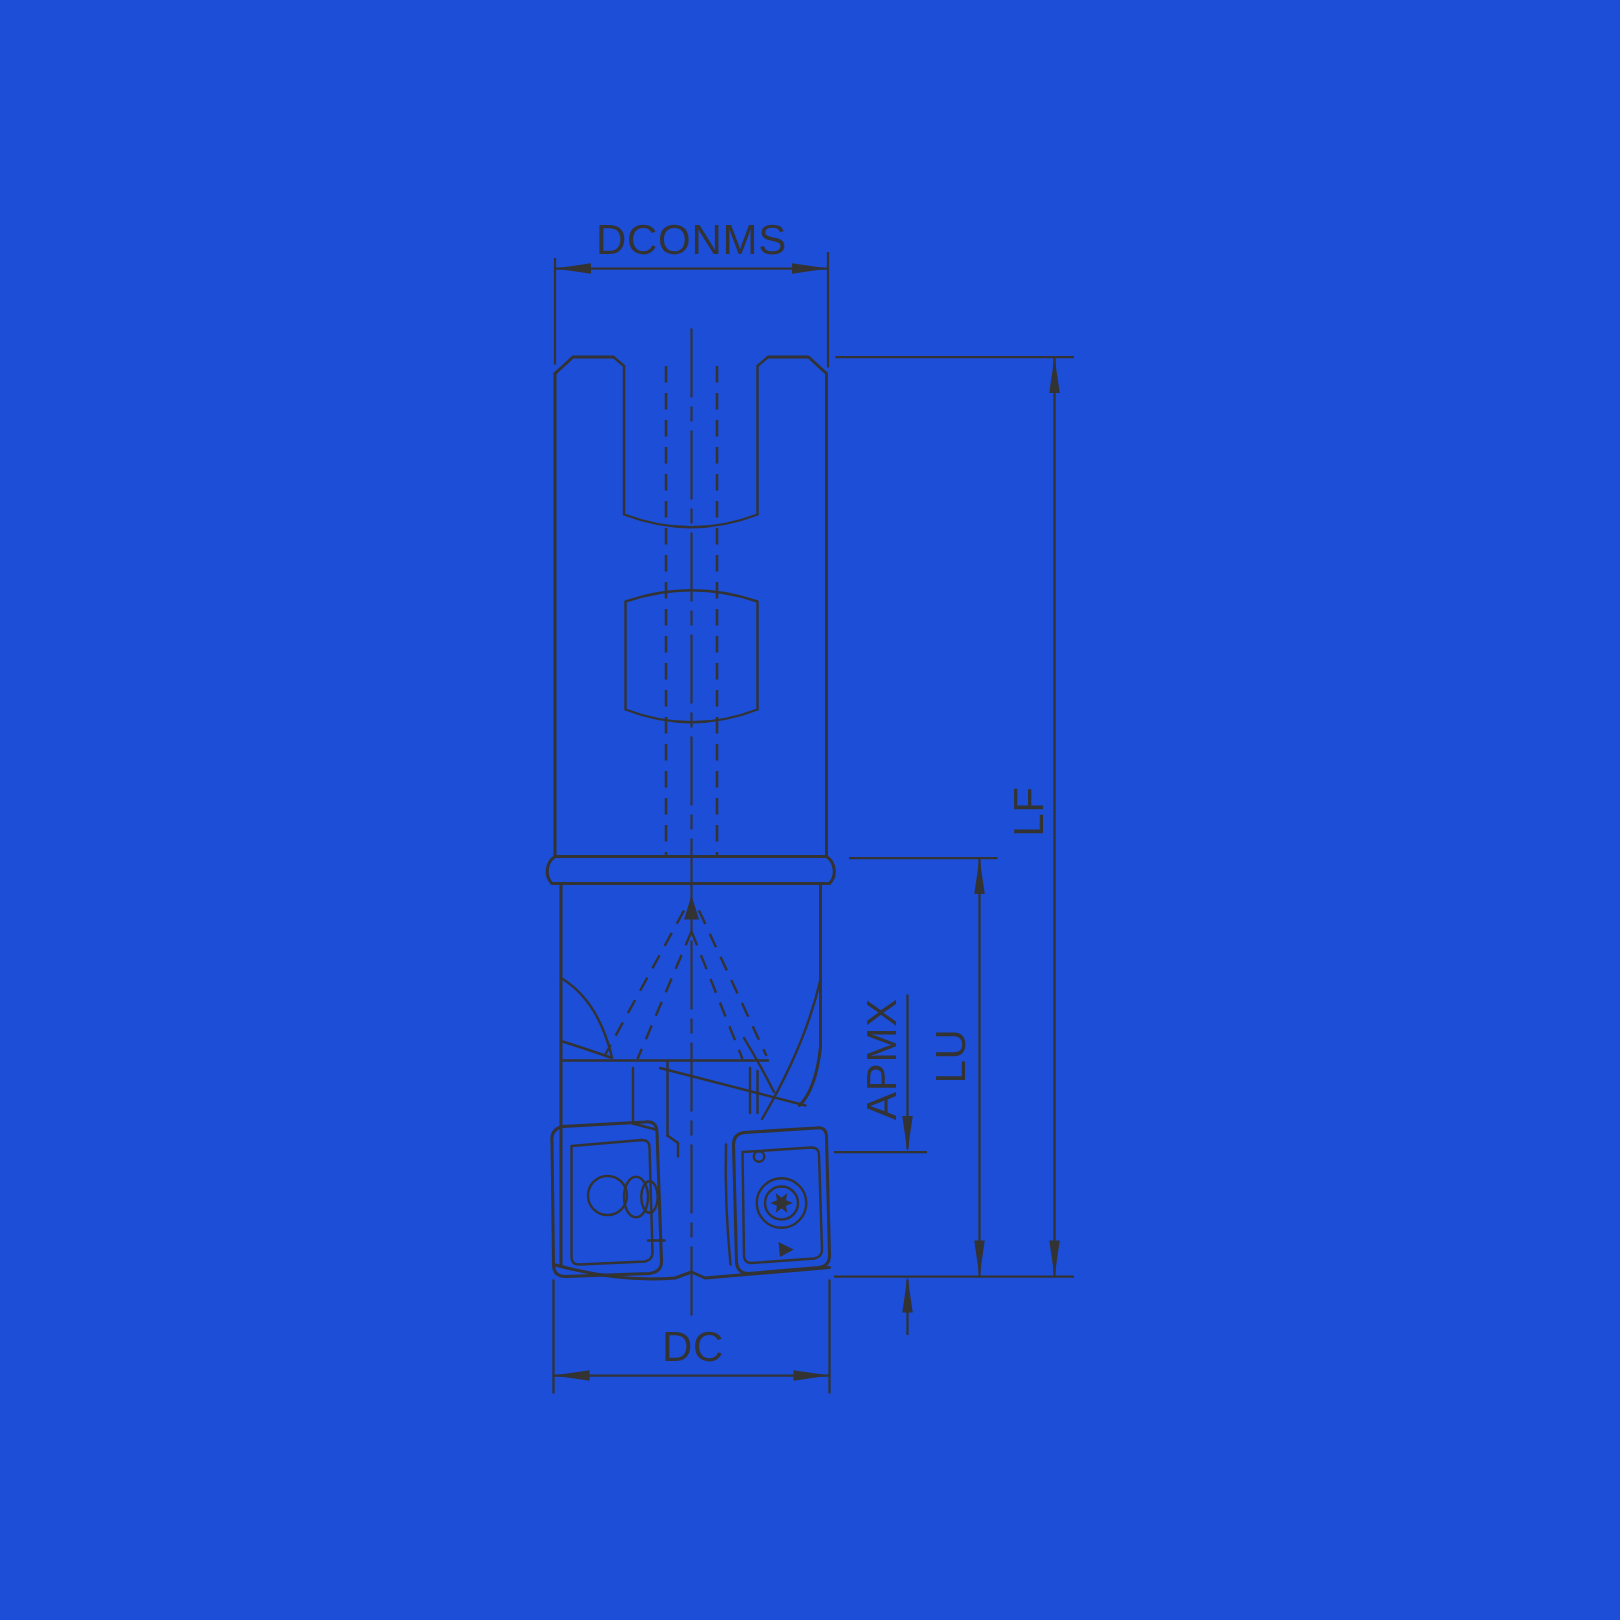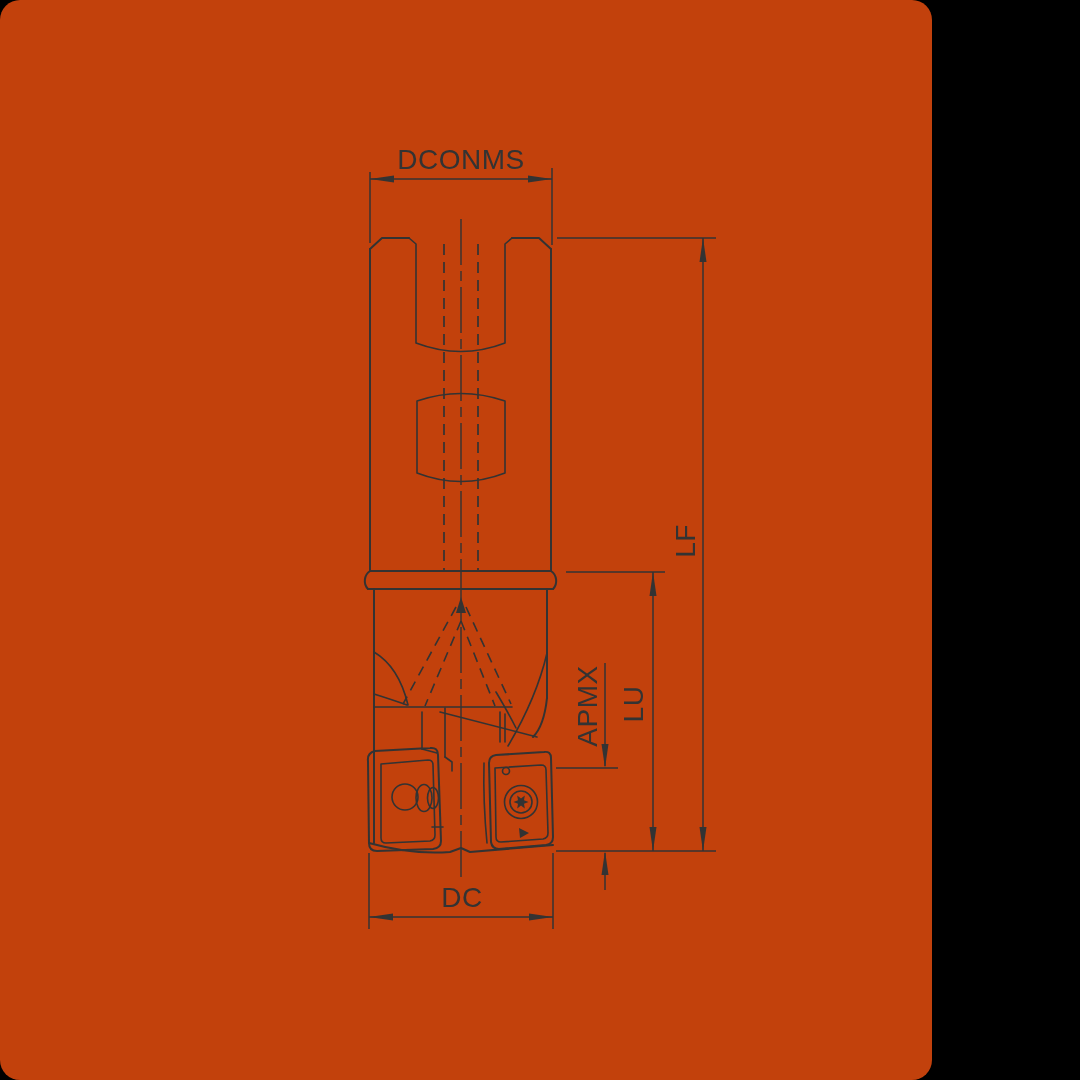--- a/index.html
+++ b/index.html
@@ -2,25 +2,24 @@
 <html><head>
 <meta charset="utf-8">
 <style>
   html, body {
     margin: 0;
     padding: 0;
     background: #000000;
   }
   .stage {
     position: relative;
-    width: 932px;
+    width: 1080px;
     height: 1080px;
-    background: #c2410c;
+    background: #1d4ed8;
     overflow: hidden;
-    border-radius: 20px;
   }
   svg text {
     font-family: "Liberation Sans", "DejaVu Sans", sans-serif;
     font-size: 28px;
     letter-spacing: 0.5px;
     fill: #333333;
   }
   .ln   { stroke: #333333; stroke-width: 2;   fill: none; stroke-linejoin: round; stroke-linecap: round; }
   .ln2  { stroke: #333333; stroke-width: 1.6; fill: none; stroke-linejoin: round; stroke-linecap: round; }
   .dim  { stroke: #333333; stroke-width: 1.5; fill: none; }

